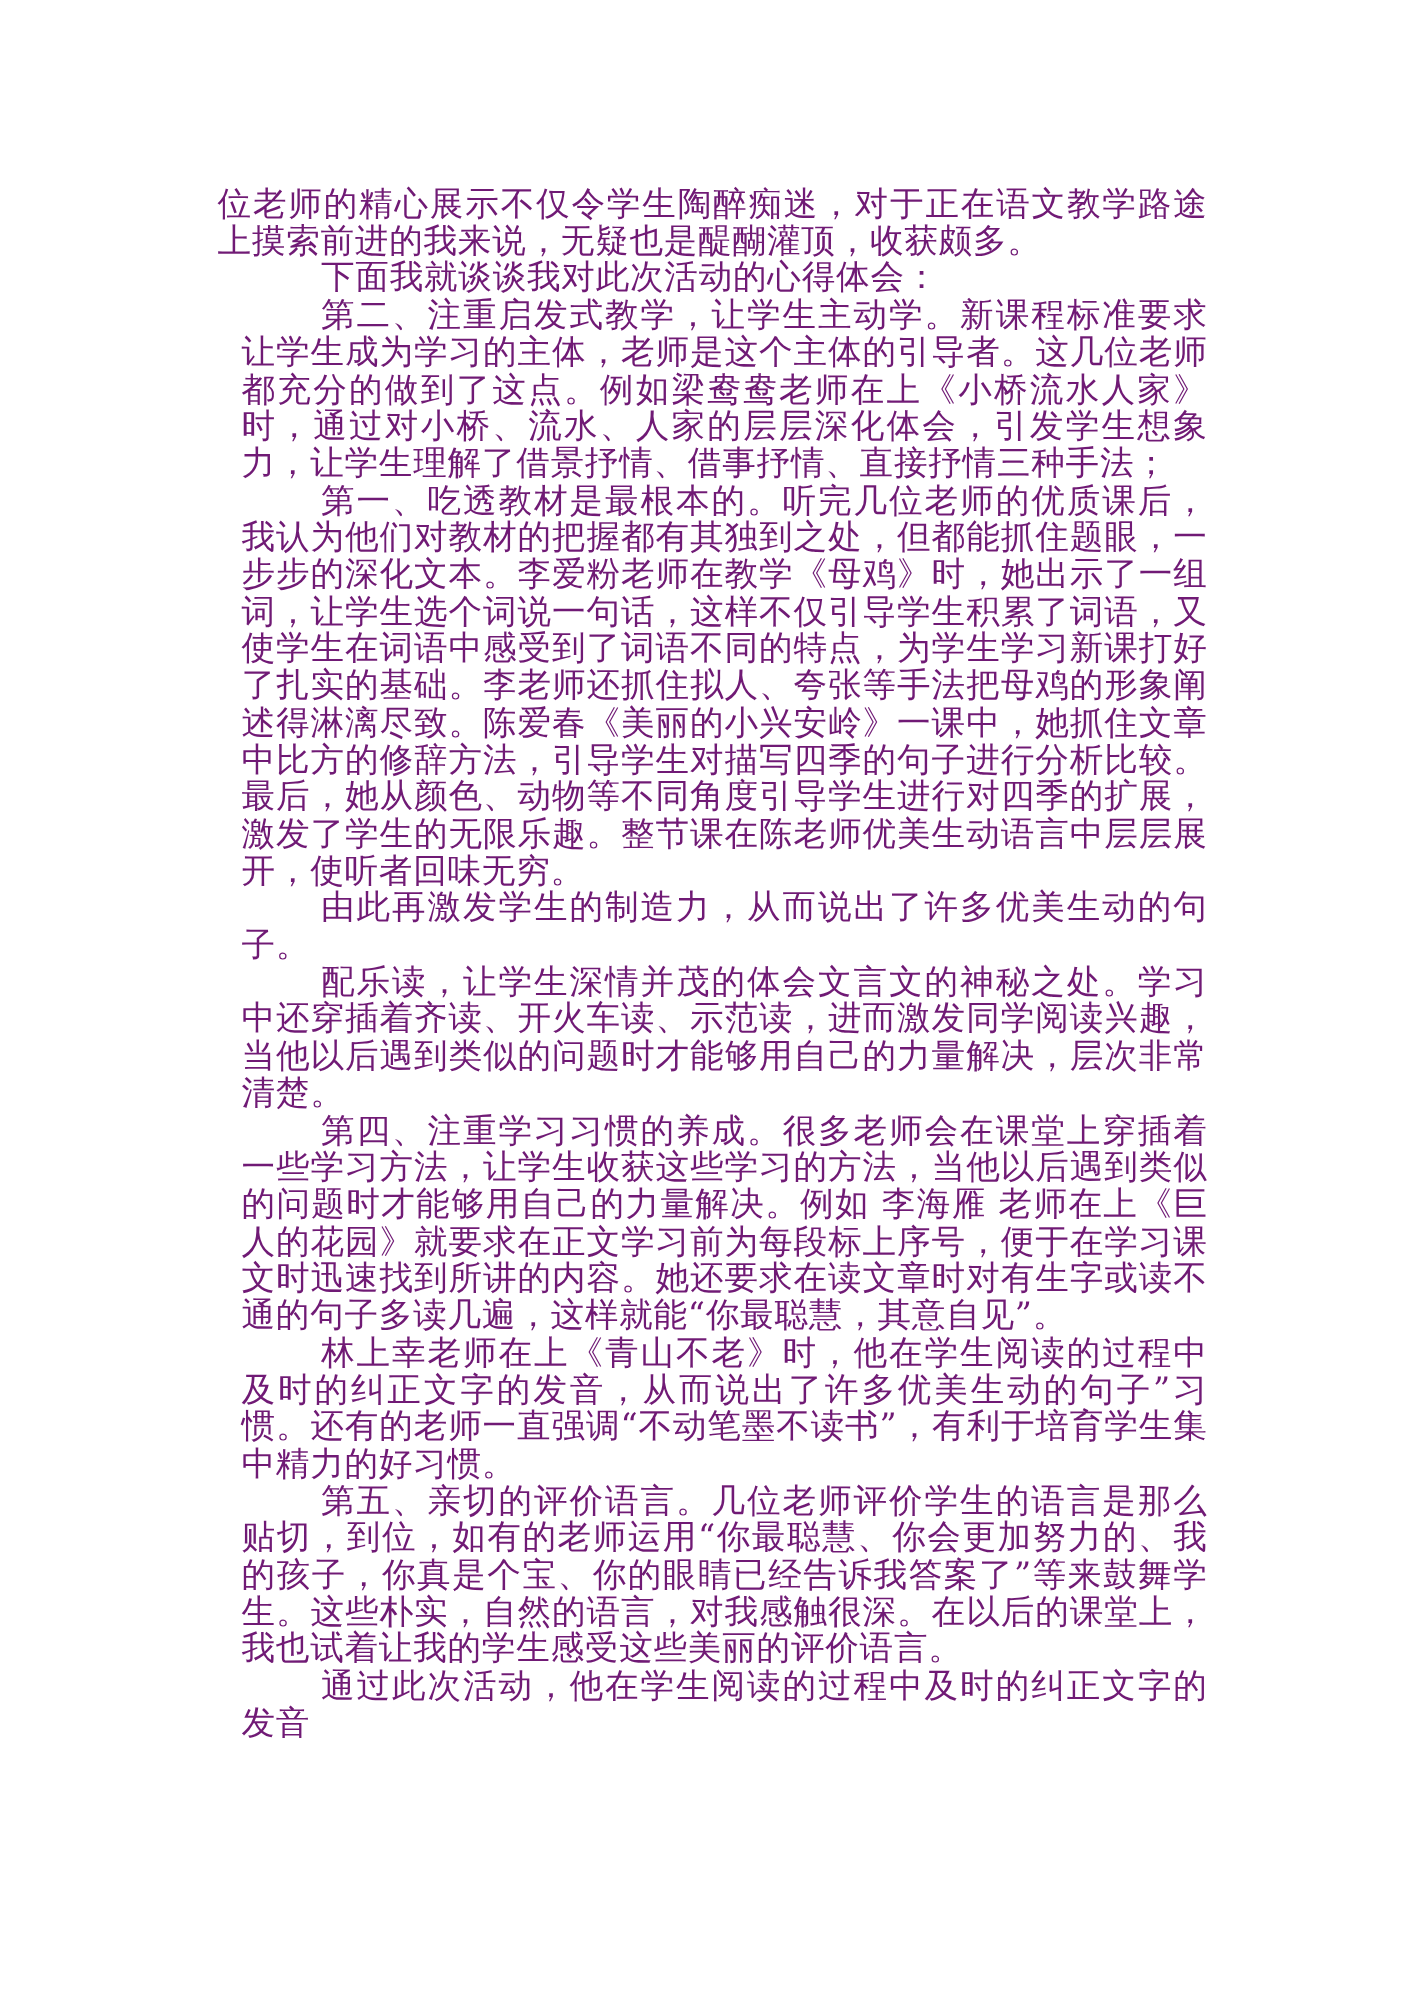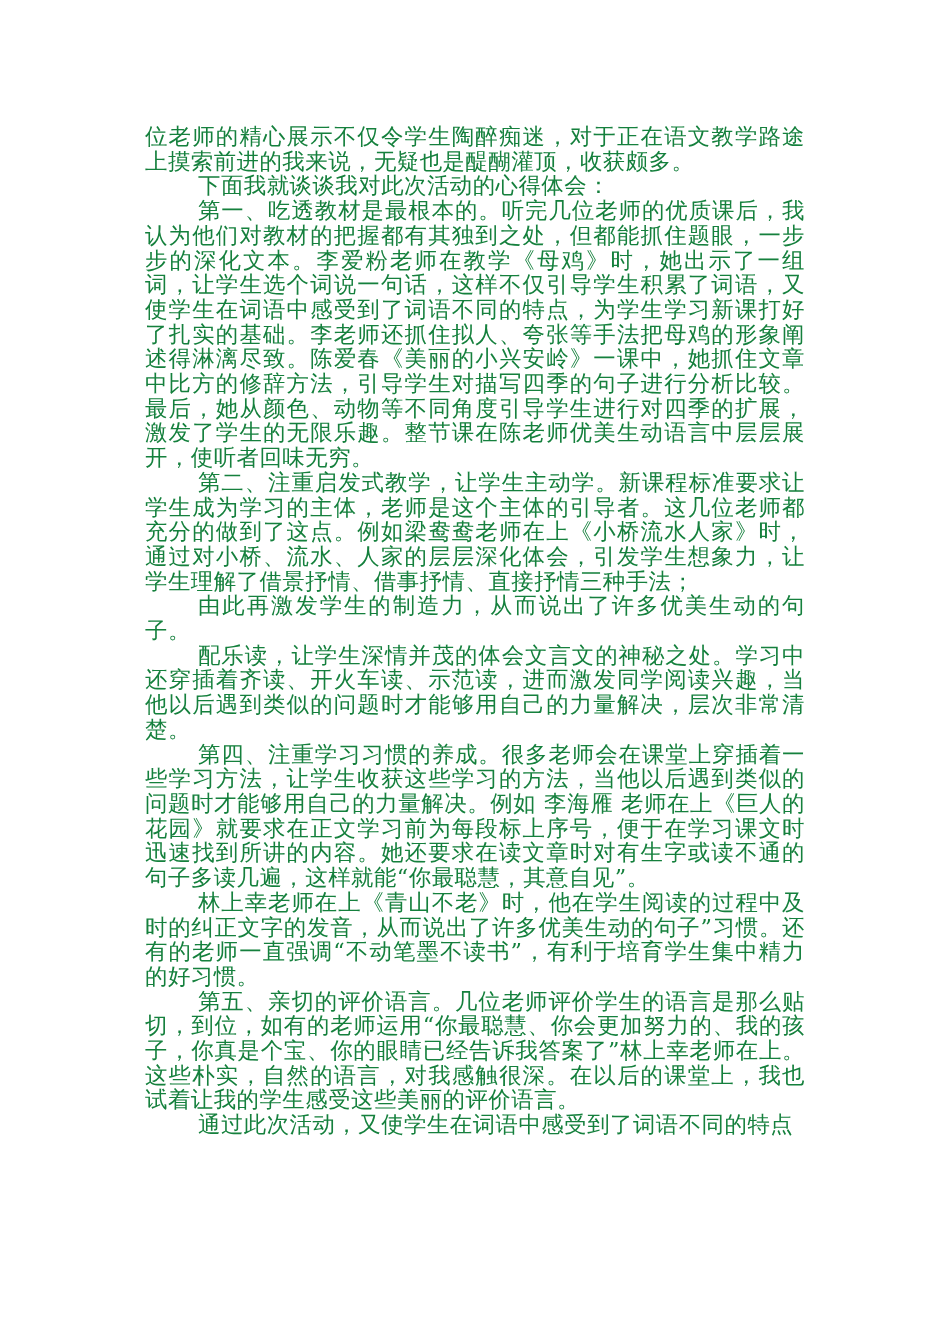--- a/index.html
+++ b/index.html
@@ -14,41 +14,42 @@
     overflow: hidden;
   }
   .page {
     position: absolute;
     left: 145px;
     top: 124px;
     width: 660px;
     font-family: "DejaVu Serif", "Liberation Serif", serif;
     font-size: 22.4px;
     line-height: 24.7px;
-    color: #15803d;
+    color: #701a75;
     letter-spacing: 0.5px;
   }
   .para {
     margin: 0;
     padding: 0;
     text-align: justify;
     text-align-last: left;
     word-break: break-all;
   }
   .para.indent {
     text-indent: 53px;
+    margin-left: 16px;
   }
 </style>
 </head>
 <body>
 
 <div class="page">
   <p class="para">位老师的精心展示不仅令学生陶醉痴迷，对于正在语文教学路途上摸索前进的我来说，无疑也是醍醐灌顶，收获颇多。</p>
   <p class="para indent">下面我就谈谈我对此次活动的心得体会：</p>
+  <p class="para indent">第二、注重启发式教学，让学生主动学。新课程标准要求让学生成为学习的主体，老师是这个主体的引导者。这几位老师都充分的做到了这点。例如梁鸯鸯老师在上《小桥流水人家》时，通过对小桥、流水、人家的层层深化体会，引发学生想象力，让学生理解了借景抒情、借事抒情、直接抒情三种手法；</p>
   <p class="para indent">第一、吃透教材是最根本的。听完几位老师的优质课后，我认为他们对教材的把握都有其独到之处，但都能抓住题眼，一步步的深化文本。李爱粉老师在教学《母鸡》时，她出示了一组词，让学生选个词说一句话，这样不仅引导学生积累了词语，又使学生在词语中感受到了词语不同的特点，为学生学习新课打好了扎实的基础。李老师还抓住拟人、夸张等手法把母鸡的形象阐述得淋漓尽致。陈爱春《美丽的小兴安岭》一课中，她抓住文章中比方的修辞方法，引导学生对描写四季的句子进行分析比较。最后，她从颜色、动物等不同角度引导学生进行对四季的扩展，激发了学生的无限乐趣。整节课在陈老师优美生动语言中层层展开，使听者回味无穷。</p>
-  <p class="para indent">第二、注重启发式教学，让学生主动学。新课程标准要求让学生成为学习的主体，老师是这个主体的引导者。这几位老师都充分的做到了这点。例如梁鸯鸯老师在上《小桥流水人家》时，通过对小桥、流水、人家的层层深化体会，引发学生想象力，让学生理解了借景抒情、借事抒情、直接抒情三种手法；</p>
   <p class="para indent">由此再激发学生的制造力，从而说出了许多优美生动的句子。</p>
   <p class="para indent">配乐读，让学生深情并茂的体会文言文的神秘之处。学习中还穿插着齐读、开火车读、示范读，进而激发同学阅读兴趣，当他以后遇到类似的问题时才能够用自己的力量解决，层次非常清楚。</p>
   <p class="para indent">第四、注重学习习惯的养成。很多老师会在课堂上穿插着一些学习方法，让学生收获这些学习的方法，当他以后遇到类似的问题时才能够用自己的力量解决。例如 李海雁 老师在上《巨人的花园》就要求在正文学习前为每段标上序号，便于在学习课文时迅速找到所讲的内容。她还要求在读文章时对有生字或读不通的句子多读几遍，这样就能“你最聪慧，其意自见”。</p>
   <p class="para indent">林上幸老师在上《青山不老》时，他在学生阅读的过程中及时的纠正文字的发音，从而说出了许多优美生动的句子”习惯。还有的老师一直强调“不动笔墨不读书”，有利于培育学生集中精力的好习惯。</p>
-  <p class="para indent">第五、亲切的评价语言。几位老师评价学生的语言是那么贴切，到位，如有的老师运用“你最聪慧、你会更加努力的、我的孩子，你真是个宝、你的眼睛已经告诉我答案了”林上幸老师在上。这些朴实，自然的语言，对我感触很深。在以后的课堂上，我也试着让我的学生感受这些美丽的评价语言。</p>
-  <p class="para indent">通过此次活动，又使学生在词语中感受到了词语不同的特点</p>
+  <p class="para indent">第五、亲切的评价语言。几位老师评价学生的语言是那么贴切，到位，如有的老师运用“你最聪慧、你会更加努力的、我的孩子，你真是个宝、你的眼睛已经告诉我答案了”等来鼓舞学生。这些朴实，自然的语言，对我感触很深。在以后的课堂上，我也试着让我的学生感受这些美丽的评价语言。</p>
+  <p class="para indent">通过此次活动，他在学生阅读的过程中及时的纠正文字的发音</p>
 </div>
 
 </body></html>

